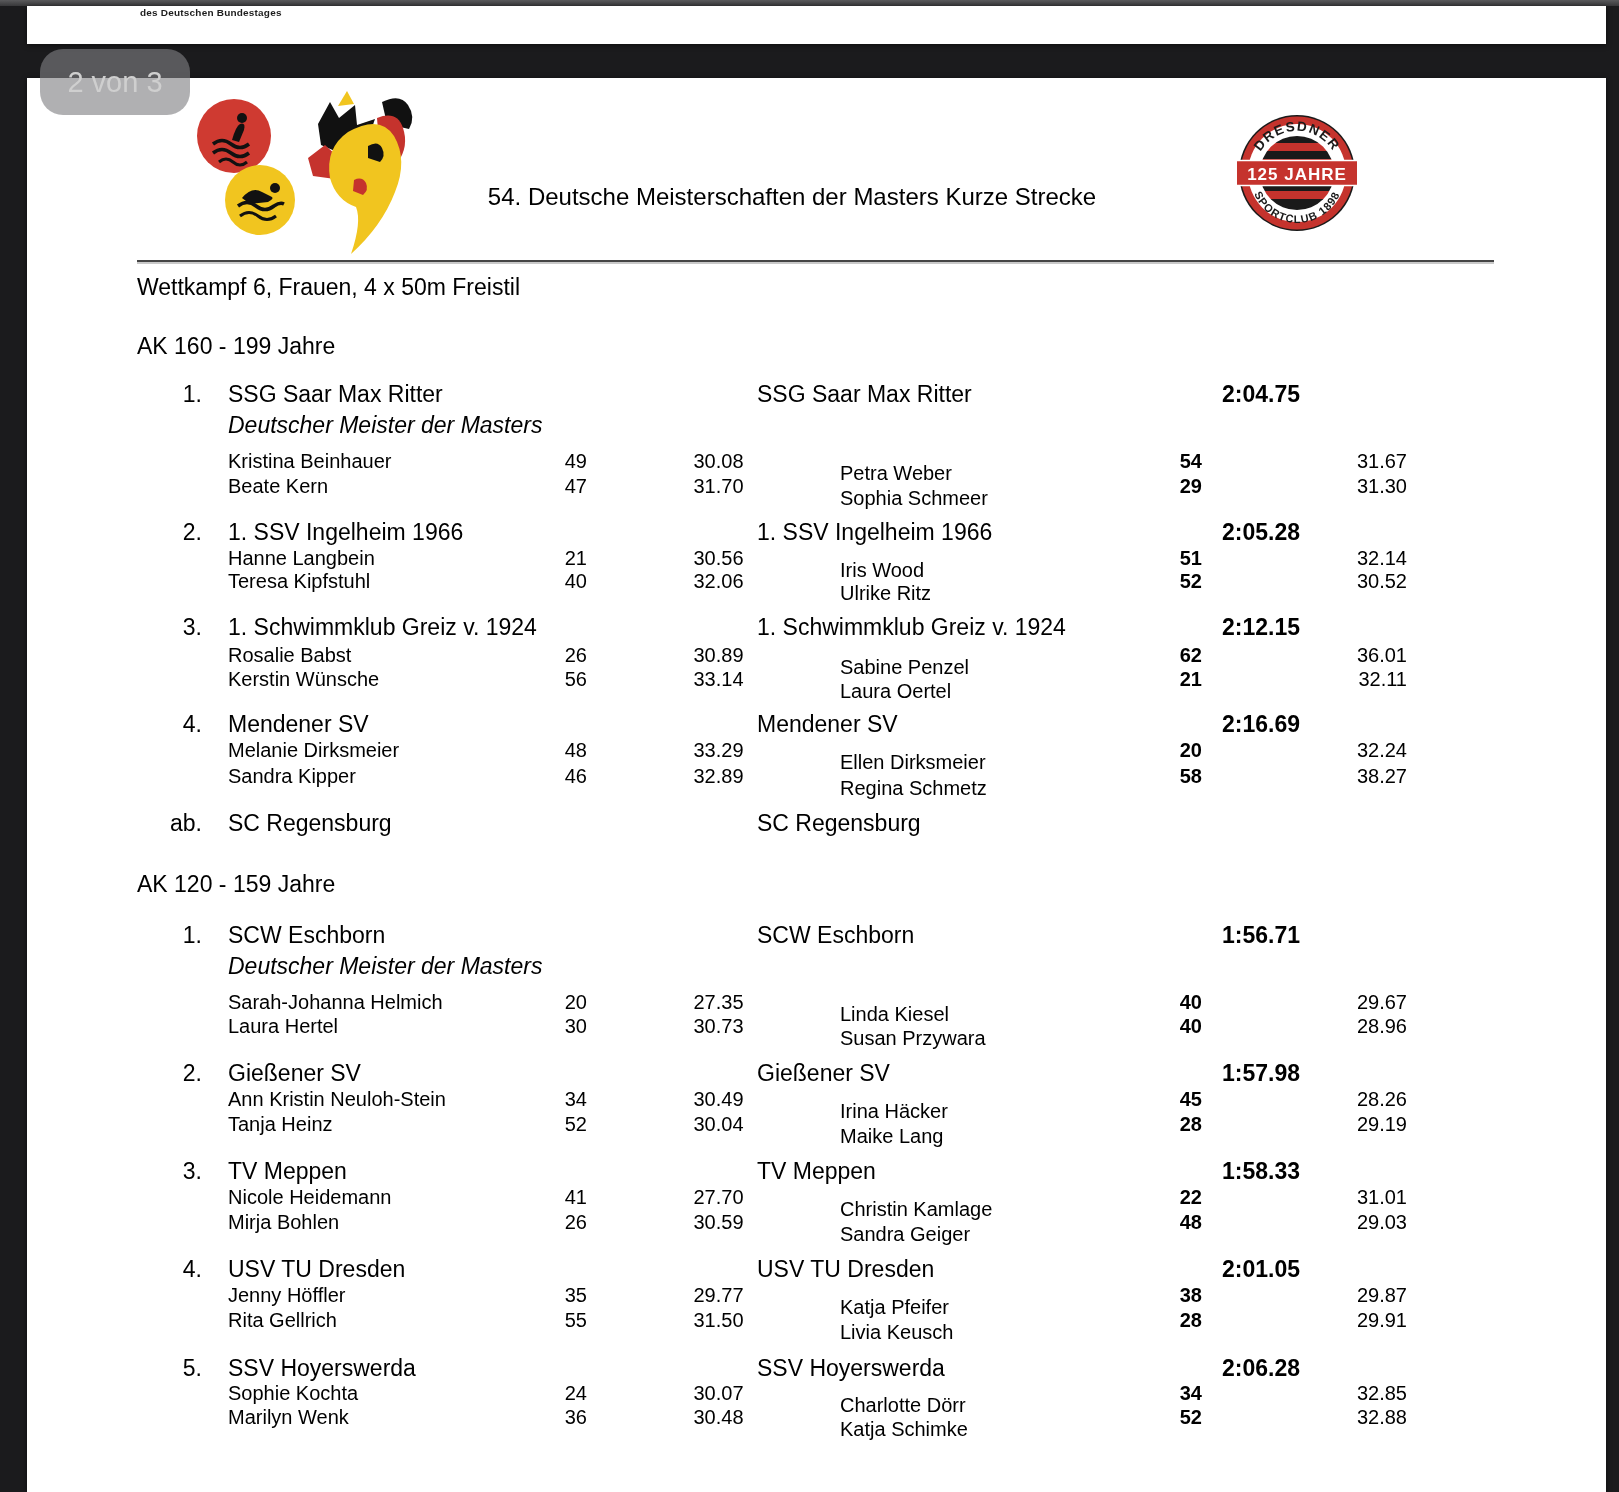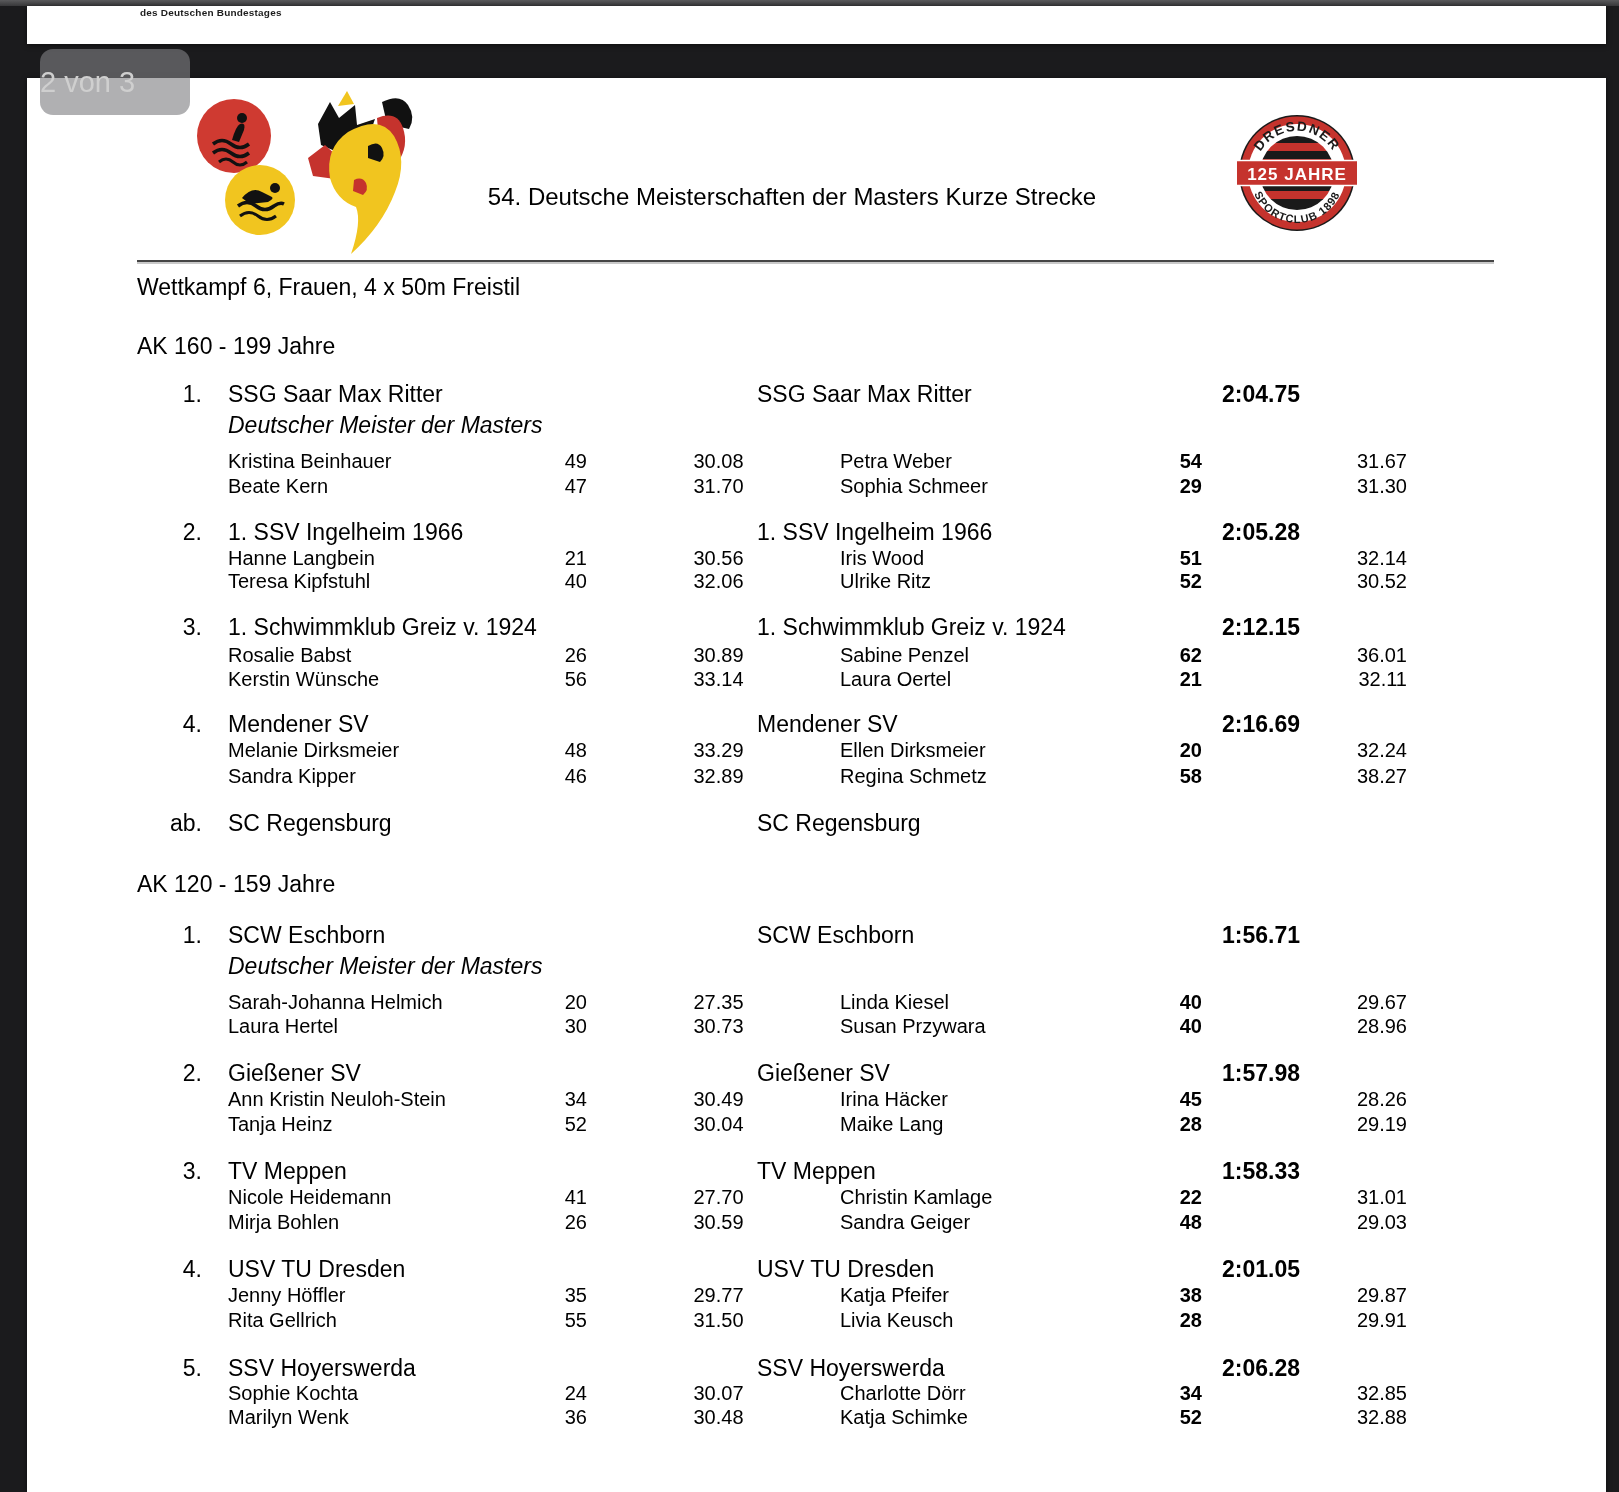--- a/index.html
+++ b/index.html
@@ -17,22 +17,22 @@
   .page{position:absolute;background:#fff;box-shadow:0 1px 5px rgba(0,0,0,.55);}
   .prev-page{left:27px;top:6px;width:1579px;height:38px;}
   .prev-tiny{
     position:absolute;left:113px;top:1px;font-size:10px;font-weight:700;color:#1d1d1d;
     transform:scaleY(.92);letter-spacing:.2px;
   }
   .main-page{left:27px;top:78px;width:1579px;height:1414px;}
 
   .page-badge{
     position:absolute;left:40px;top:49px;width:150px;height:66px;
-    background:rgba(128,128,130,.62);border-radius:13px;z-index:9;
-    display:flex;align-items:center;justify-content:flex-start;
+    background:rgba(128,128,130,.62);border-radius:23px;z-index:9;
+    display:flex;align-items:center;justify-content:center;
   }
   .page-badge span{font-size:29px;color:#cfcfcf;}
 
   .masters-logo{position:absolute;left:145px;top:10px;}
   .club-badge{position:absolute;left:1210px;top:35px;}
 
   .title-wrap{position:absolute;left:380px;top:103px;width:770px;text-align:center;}
   .title-line{font-size:24px;line-height:32px;color:#000;}
 
   .rule{position:absolute;left:110px;top:182px;width:1357px;height:2px;background:#454545;box-shadow:0 2px 0 #c9c9c9;}
@@ -43,21 +43,21 @@
   .row{position:absolute;left:0;width:1579px;white-space:nowrap;}
   .tm{font-size:23px;}
   .sw{font-size:20px;}
   .note-row .r-name{font-style:italic;font-size:23px;}
 
   .r-rank {position:absolute;left:110px;width:65px;text-align:right;}
   .r-name {position:absolute;left:201px;}
   .r-age  {position:absolute;left:440px;width:120px;text-align:right;}
   .r-split{position:absolute;left:620px;width:143px;text-align:center;}
   .r-team2{position:absolute;left:730px;}
-  .r-name2{position:absolute;left:813px;}
+  .r-name2{position:absolute;left:813px;margin-top:12px;}
   .r-age2 {position:absolute;left:1055px;width:120px;text-align:right;font-weight:bold;}
   .r-split2{position:absolute;left:1260px;width:120px;text-align:right;}
   .r-time {position:absolute;left:1195px;font-weight:700;}
 </style>
 </head>
 <body>
 
 <div class="viewport">
   <div class="topbar"></div>
 

